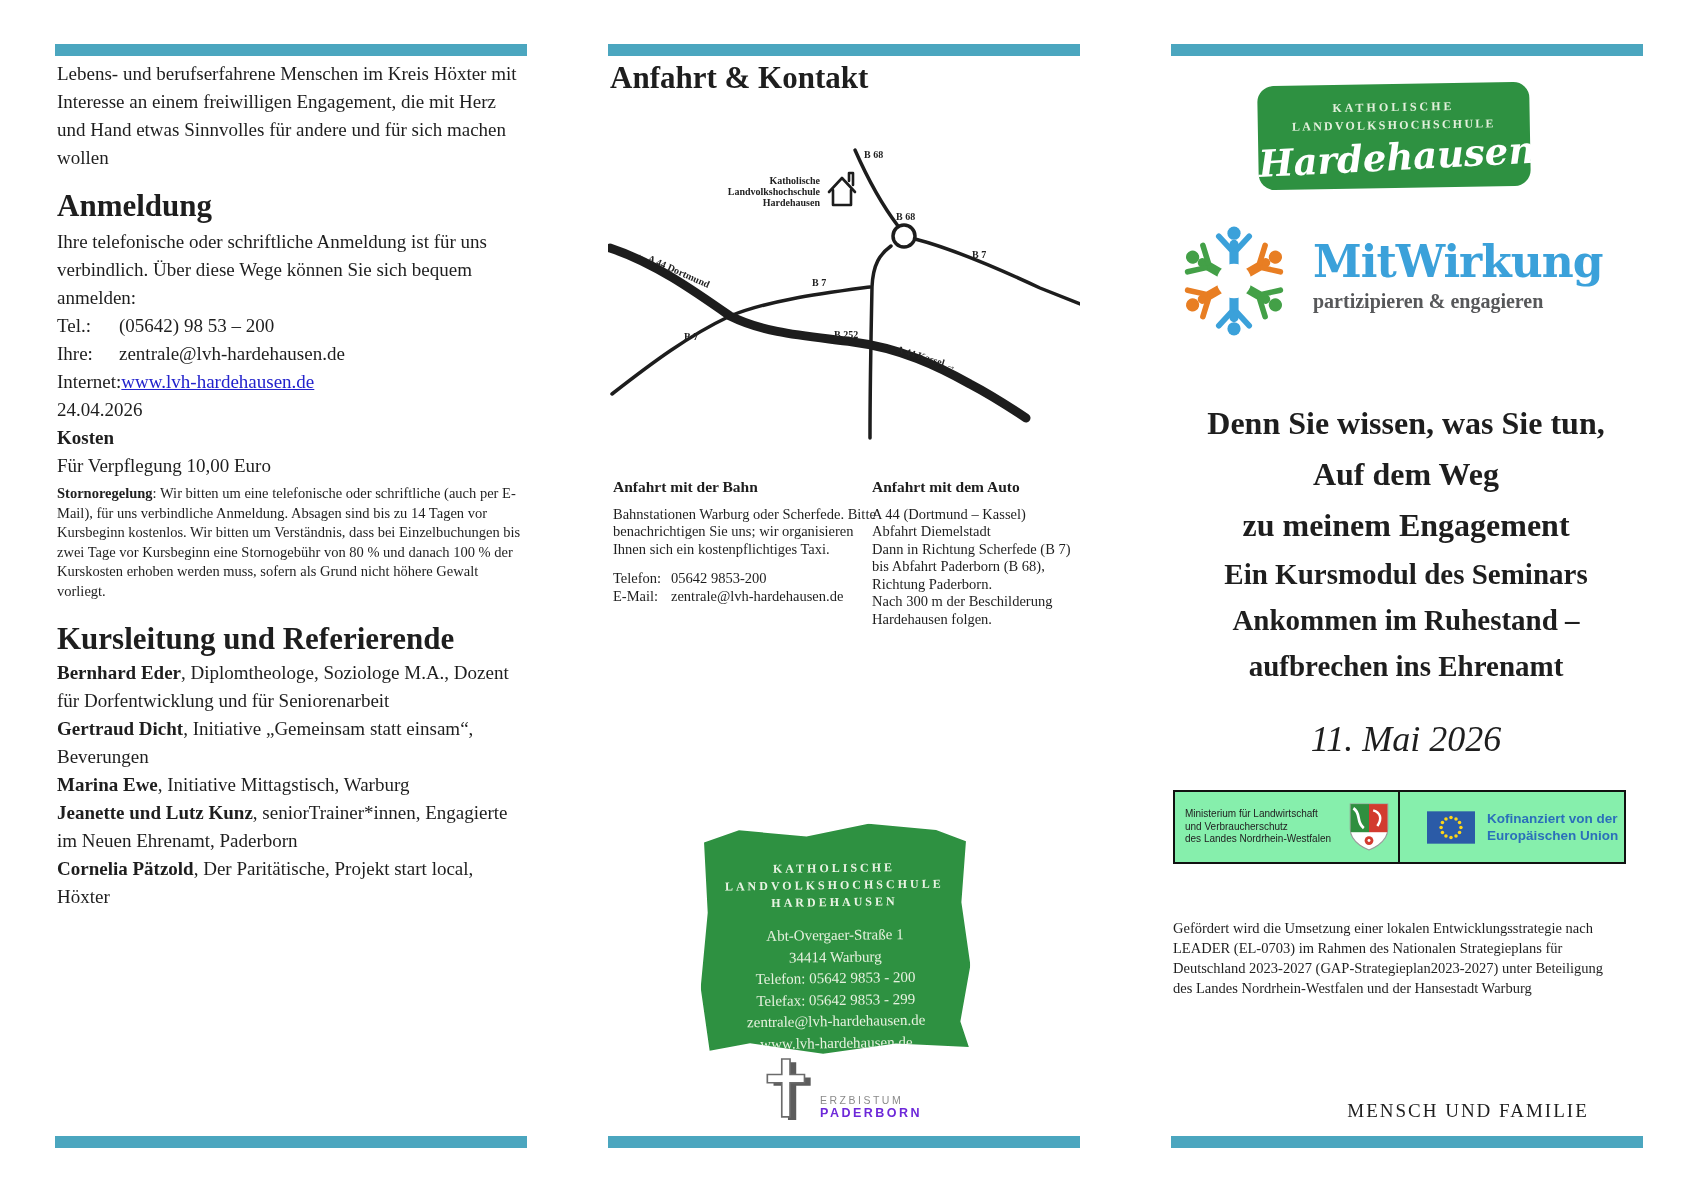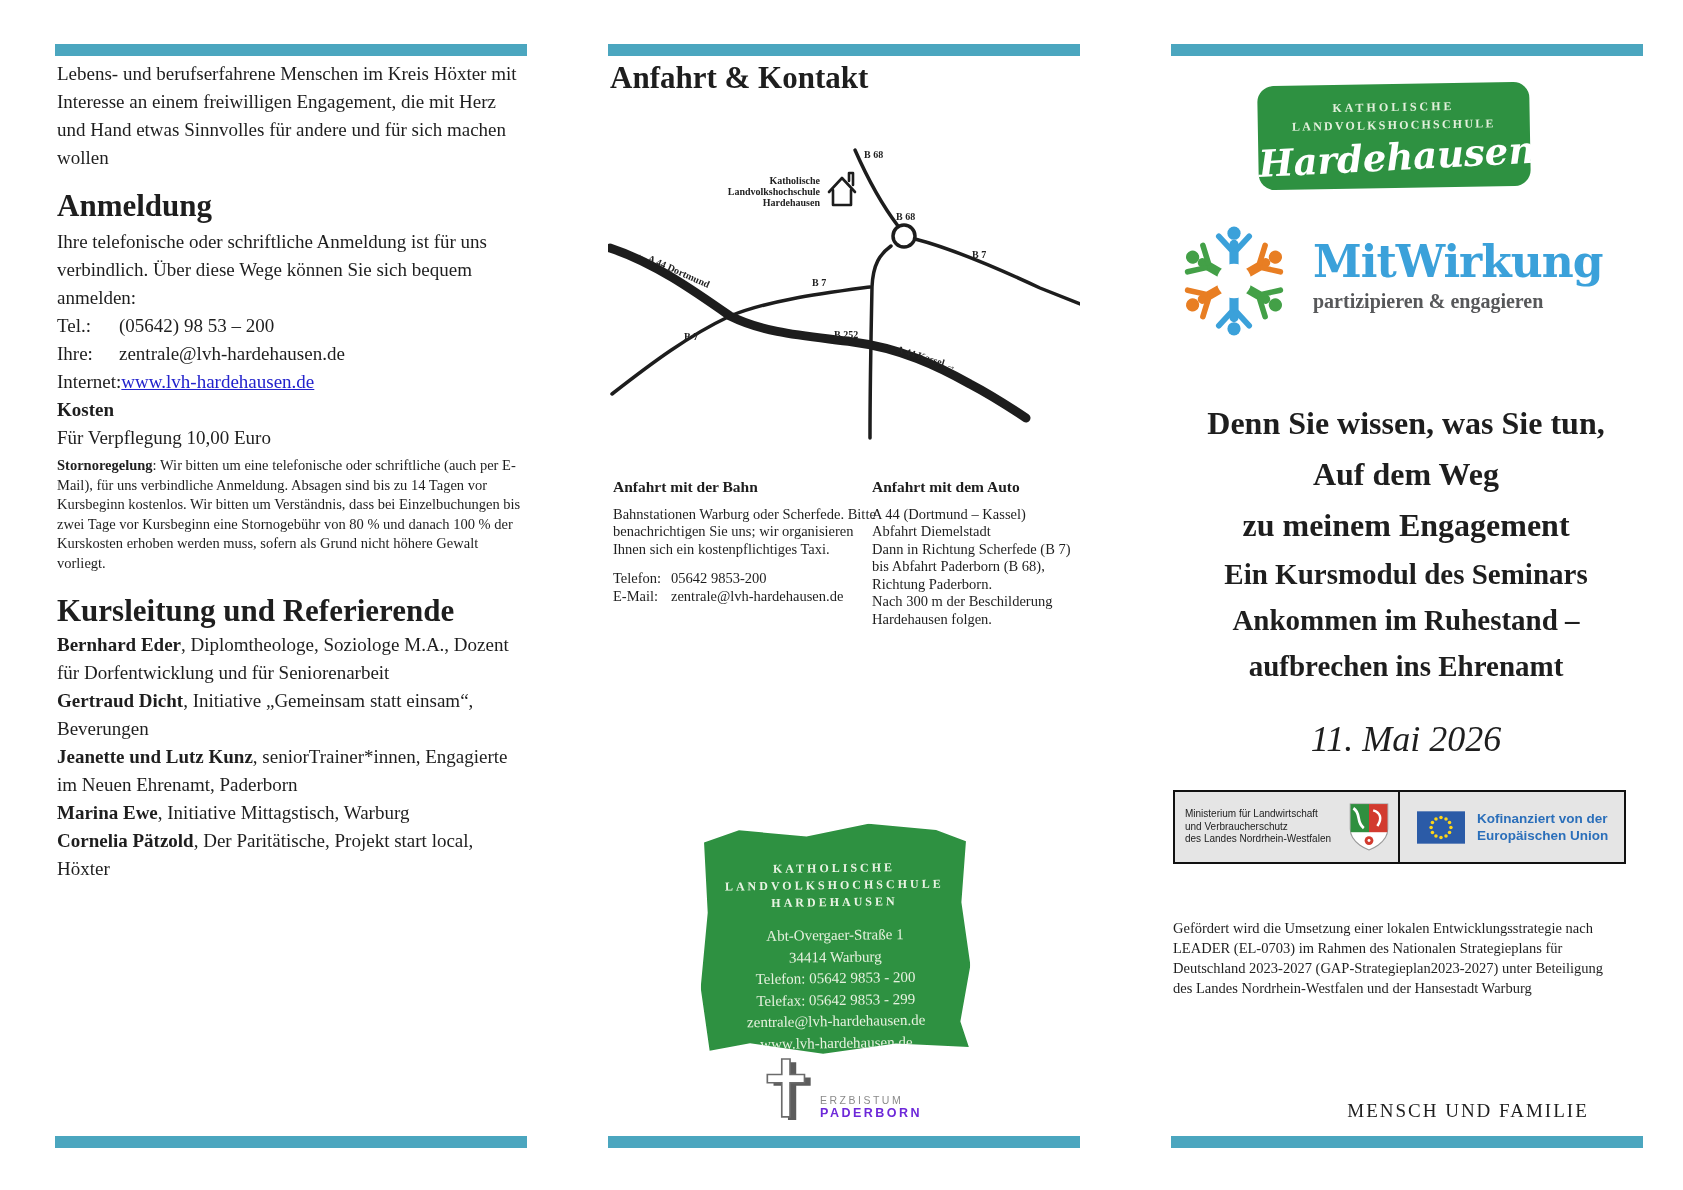--- a/index.html
+++ b/index.html
@@ -55,25 +55,25 @@
   .mitwirkung{position:absolute;left:1173px;top:220px;display:flex;}
   .mw-textcol{margin-left:18px;margin-top:18px;}
   .mw-title{font-size:44px;font-weight:bold;color:#3BA1DA;line-height:48px;font-family:"DejaVu Serif",serif;letter-spacing:-1px;}
   .mw-sub{font-size:20px;font-weight:bold;color:#57585A;margin-top:4px;}
   .titles{position:absolute;left:1171px;top:398px;width:470px;text-align:center;font-weight:bold;}
   .title-big{font-size:32px;line-height:51px;}
   .title-small{font-size:29px;line-height:46px;}
   .date-line{position:absolute;left:1171px;top:718px;width:470px;text-align:center;
              font-style:italic;font-size:36px;}
   .fundbox{position:absolute;left:1173px;top:790px;width:453px;height:74px;border:2px solid #111;
-           display:flex;box-sizing:border-box;background:#e5e5e5;}
+           display:flex;box-sizing:border-box;background:#86efac;}
   .fund-left{width:225px;display:flex;align-items:center;justify-content:space-between;
              padding:4px 8px 4px 10px;border-right:2px solid #111;box-sizing:border-box;}
   .ministry{font-family:"Liberation Sans",sans-serif;font-size:10px;line-height:12.5px;color:#222;}
-  .fund-right{flex:1;display:flex;align-items:center;padding-left:17px;}
+  .fund-right{flex:1;display:flex;align-items:center;padding-left:27px;}
   .eu-text{margin-left:12px;font-family:"Liberation Sans",sans-serif;font-size:13.5px;
            line-height:17px;font-weight:bold;color:#2B6FBA;}
   .fund-note{position:absolute;left:1173px;top:903px;width:452px;font-size:14.5px;line-height:20px;}
   .footer-line{position:absolute;left:1233px;top:1100px;width:470px;text-align:center;
                font-size:19px;font-weight:normal;letter-spacing:2px;}
 </style>
 </head>
 <body>
 
 <div class="page">
@@ -94,30 +94,31 @@
     <div class="contact-row">
       <span class="contact-label">Tel.:</span><span>(05642) 98 53 – 200</span>
     </div>
     <div class="contact-row">
       <span class="contact-label">Ihre:</span><span>zentrale@lvh-hardehausen.de</span>
     </div>
     <div class="contact-row">
       <span class="contact-label">Internet:</span><a class="link" href="#">www.lvh-hardehausen.de</a>
     </div>
 
+    <div class="plain-line">24.04.2026</div>
     <div class="bold-line">Kosten</div>
     <div class="plain-line">Für Verpflegung 10,00 Euro</div>
 
     <p class="storno"><b>Stornoregelung</b><span>: Wir bitten um eine telefonische oder schriftliche (auch per E-Mail), für uns verbindliche Anmeldung. Absagen sind bis zu 14 Tagen vor Kursbeginn kostenlos. Wir bitten um Verständnis, dass bei Einzelbuchungen bis zwei Tage vor Kursbeginn eine Stornogebühr von 80 % und danach 100 % der Kurskosten erhoben werden muss, sofern als Grund nicht höhere Gewalt vorliegt.</span></p>
 
     <h2 class="h1 mt18">Kursleitung und Referierende</h2>
     <p class="person"><b>Bernhard Eder</b><span>, Diplomtheologe, Soziologe M.A., Dozent für Dorfentwicklung und für Seniorenarbeit</span></p>
     <p class="person"><b>Gertraud Dicht</b><span>, Initiative „Gemeinsam statt einsam“, Beverungen</span></p>
+    <p class="person"><b>Marina Ewe</b><span>, Initiative Mittagstisch, Warburg</span></p>
     <p class="person"><b>Jeanette und Lutz Kunz</b><span>, seniorTrainer*innen, Engagierte im Neuen Ehrenamt, Paderborn</span></p>
-    <p class="person"><b>Marina Ewe</b><span>, Initiative Mittagstisch, Warburg</span></p>
     <p class="person"><b>Cornelia Pätzold</b><span>, Der Paritätische, Projekt start local, Höxter</span></p>
   </div>
 
   <h2 class="col2-title">Anfahrt &amp; Kontakt</h2>
 
   <svg class="map" width="472" height="300" viewBox="0 0 472 300">
     <g stroke="#1d1d1d" fill="none" stroke-linecap="round" stroke-linejoin="round">
 
       <path stroke-width="9" d="M 2 108 C 45 122, 85 150, 122 176 C 158 194, 200 196, 245 202 C 292 208, 330 226, 362 244 C 383 255, 400 266, 418 278"></path>
 

